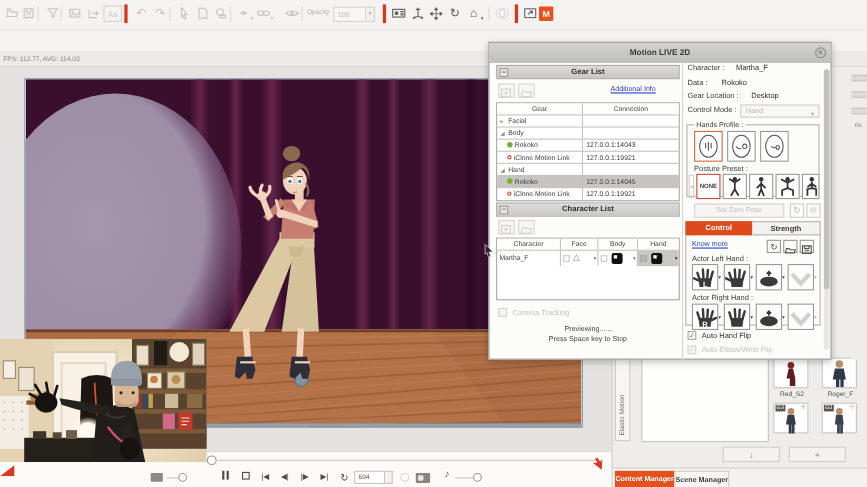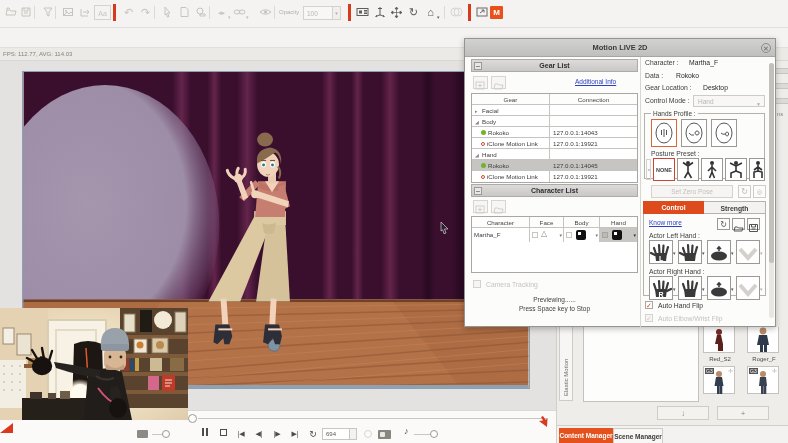--- a/index.html
+++ b/index.html
@@ -24,21 +24,21 @@
   #status-text{position:absolute;left:3px;top:3px;font-size:6px;color:#8a8078;}
   
   #canvas{left:0;top:61px;width:556px;height:382px;background:#e4e2e0;}
   #stage{left:22px;top:10px;width:508px;height:318px;border:1px solid #8ea0af;}
   #bottombar{left:0;top:349px;width:556px;height:33px;background:#fbfaf9;border-top:1px solid #dcd9d5;}
   #webcam{left:0;top:247px;width:188px;height:112px;}
   .knob{position:absolute;width:9px;height:9px;border:1px solid #9e9a95;border-radius:50%;background:#fdfdfc;}
   .tline{position:absolute;height:1px;background:#c9c6c2;}
   .pbtn{position:absolute;top:17px;width:14px;height:12px;color:#4e4c49;font-size:8px;line-height:12px;text-align:center;}
   
-  #dialog{left:464px;top:38px;width:312px;height:289px;background:#fcfcfb;border:1px solid #97948f;box-shadow:0 2px 6px rgba(0,0,0,.25);}
+  #dialog{left:444px;top:38px;width:312px;height:289px;background:#fcfcfb;border:1px solid #97948f;box-shadow:0 2px 6px rgba(0,0,0,.25);}
   #dlg-title{position:absolute;left:0;top:0;width:100%;height:18px;background:linear-gradient(#d2d2d1,#bfbfbe);border-bottom:1px solid #a7a5a2;}
   #dlg-title span{display:block;text-align:center;font-size:7.5px;font-weight:bold;color:#3a3a3a;line-height:18px;}
   #dlg-close{position:absolute;right:4px;top:4px;width:10px;height:10px;border:1px solid #8b8b8b;border-radius:50%;color:#6a6a6a;font-size:7px;line-height:9px;text-align:center;}
   .hdrbar{position:absolute;left:6px;width:167px;height:13px;background:linear-gradient(#dcdbda,#c9c8c7);border:1px solid #adaba8;font-size:7px;font-weight:bold;color:#2e2e2e;text-align:center;line-height:12px;}
   .hdrbar .minus{position:absolute;left:2px;top:2px;width:8px;height:8px;border:1px solid #999;background:#e8e7e6;font-size:7px;line-height:6px;font-weight:normal;}
   .smbtn{position:absolute;width:15px;height:13px;border:1px solid #d8d5d1;background:#f7f6f4;}
   .dtable{position:absolute;left:6px;width:167px;background:#fff;border:1px solid #a9a7a3;}
   .dtable .trow{display:flex;border-bottom:1px solid #c6c4c0;height:11px;font-size:6.2px;color:#3c3c3c;}
   .dtable .trow.hdr{background:#fdfdfc;font-size:6.2px;color:#454545;}
   .dtable .trow:last-child{border-bottom:none;}

